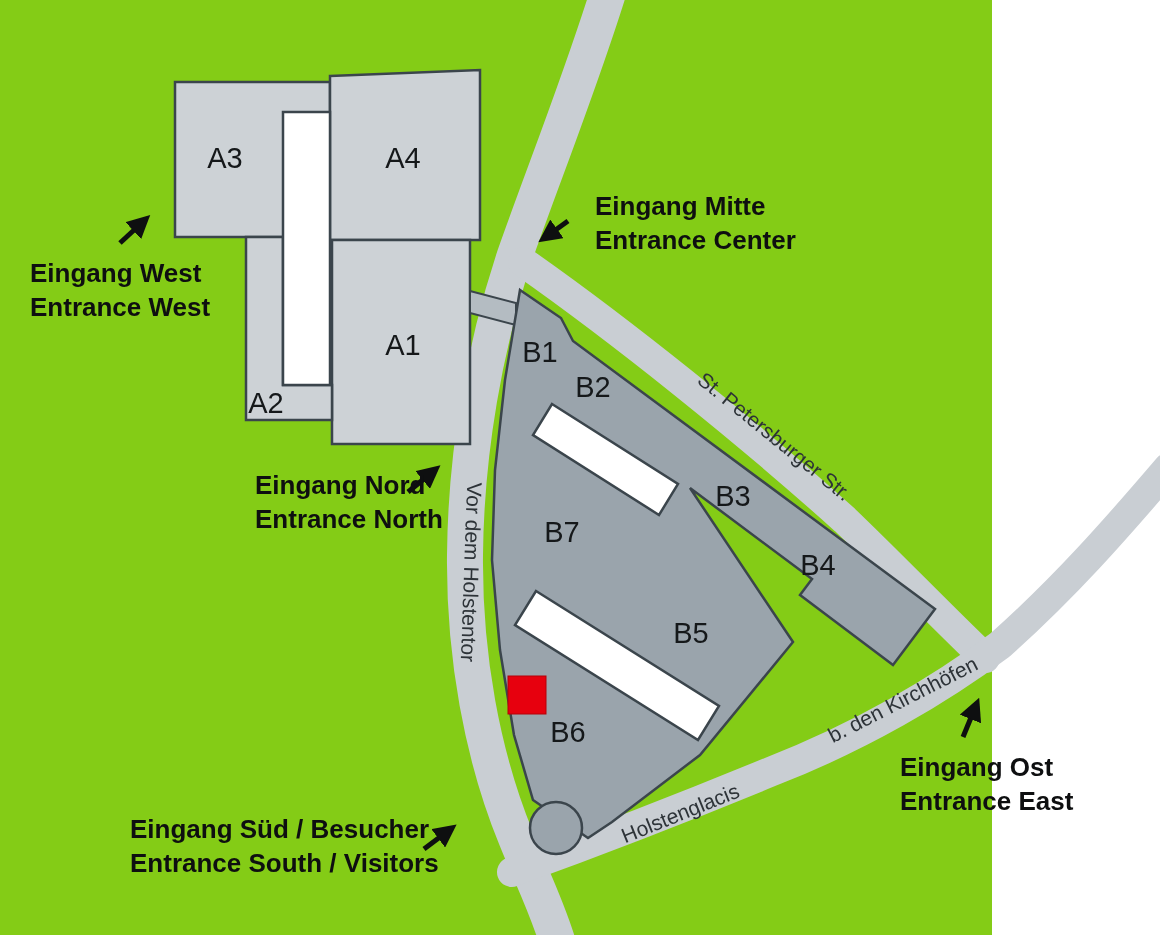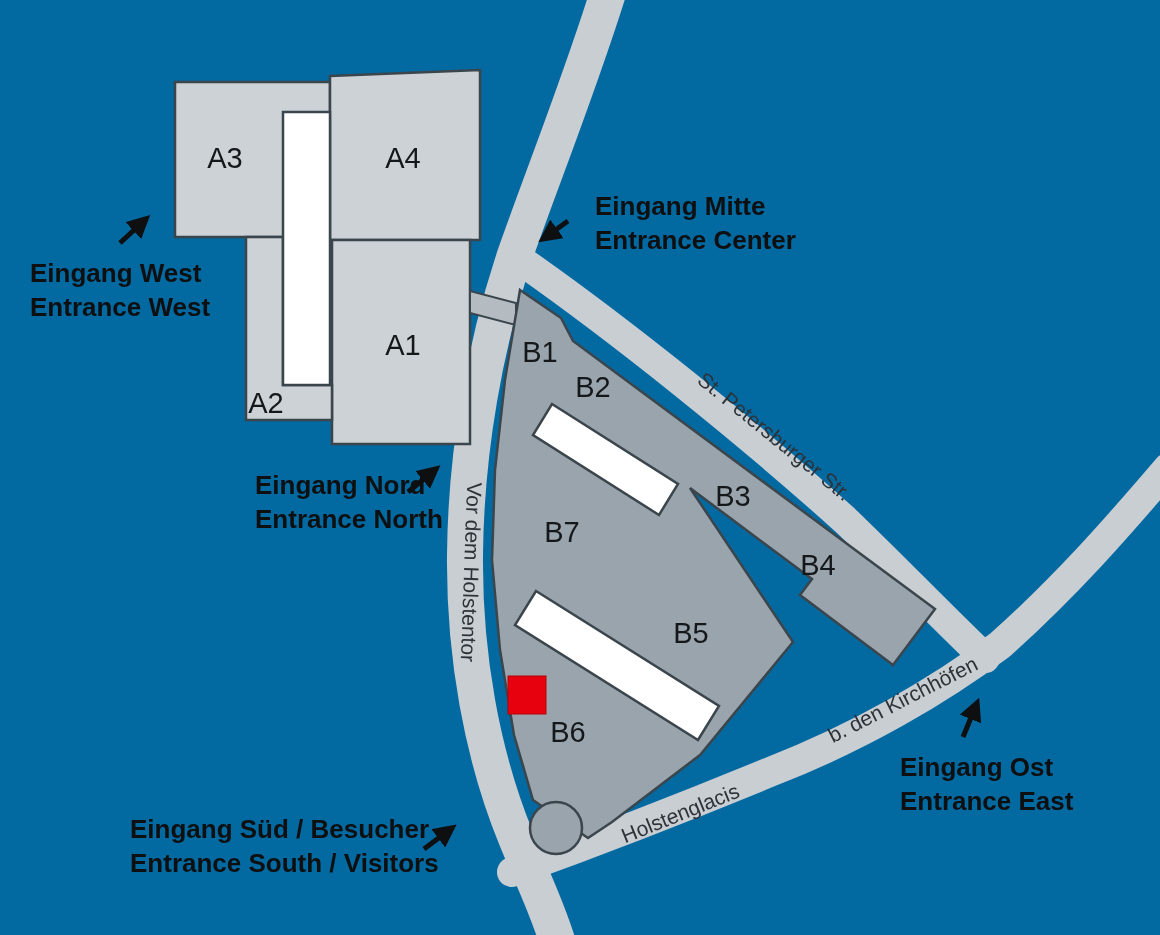--- a/index.html
+++ b/index.html
@@ -1,20 +1,20 @@
 <!DOCTYPE html>
 <html style="--street: #c9ced3; --hall-a: #cdd2d6; --hall-b: #9aa4ac; --outline: #3b454c; --marker: #e7000e; --text: #15181a;"><head>
 <meta charset="utf-8">
 <style>
   :root{
     --street:#c9ced3; --hall-a:#cdd2d6; --hall-b:#9aa4ac;
     --outline:#3b454c; --marker:#e7000e; --text:#15181a;
   }
   html,body{margin:0;padding:0;background:#ffffff;}
-  .stage{width:1160px;height:935px;position:relative;background:#0369a1;}
+  .stage{width:992px;height:935px;position:relative;background:#84cc16;}
   svg{display:block;}
   .street{fill:none;stroke:var(--street);}
   .hall-a{fill:var(--hall-a);stroke:var(--outline);stroke-width:2.5;stroke-linejoin:miter;}
   .hall-b{fill:var(--hall-b);stroke:var(--outline);stroke-width:2.5;stroke-linejoin:miter;}
   .court{fill:#ffffff;stroke:var(--outline);stroke-width:2.5;}
   .connector{fill:#b4bcc2;stroke:var(--outline);stroke-width:2;}
   .marker{fill:var(--marker);stroke:#b50009;stroke-width:1;}
   .hall-label{font:400 29px "Liberation Sans", sans-serif;fill:var(--text);text-anchor:middle;}
   .street-label{font:400 21px "Liberation Sans", sans-serif;fill:#2d3338;text-anchor:middle;}
   .entrance-label{font:600 26px "Liberation Sans", sans-serif;fill:#0e0f10;}

